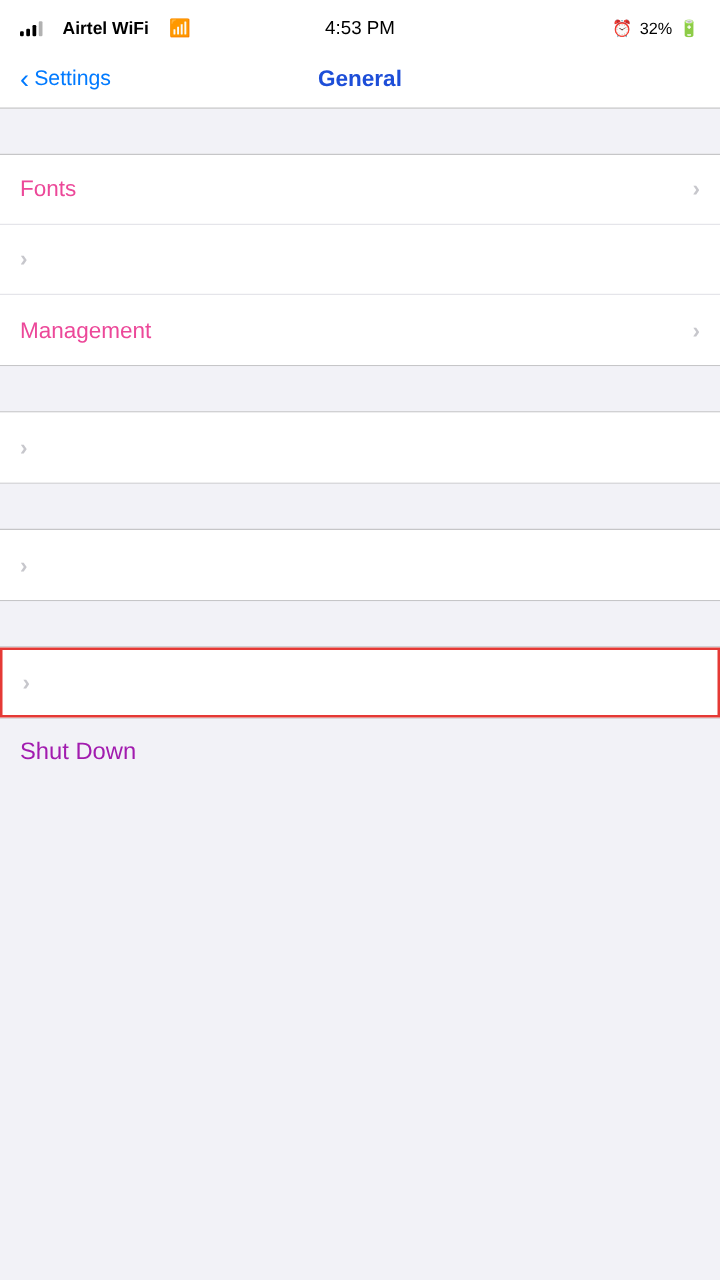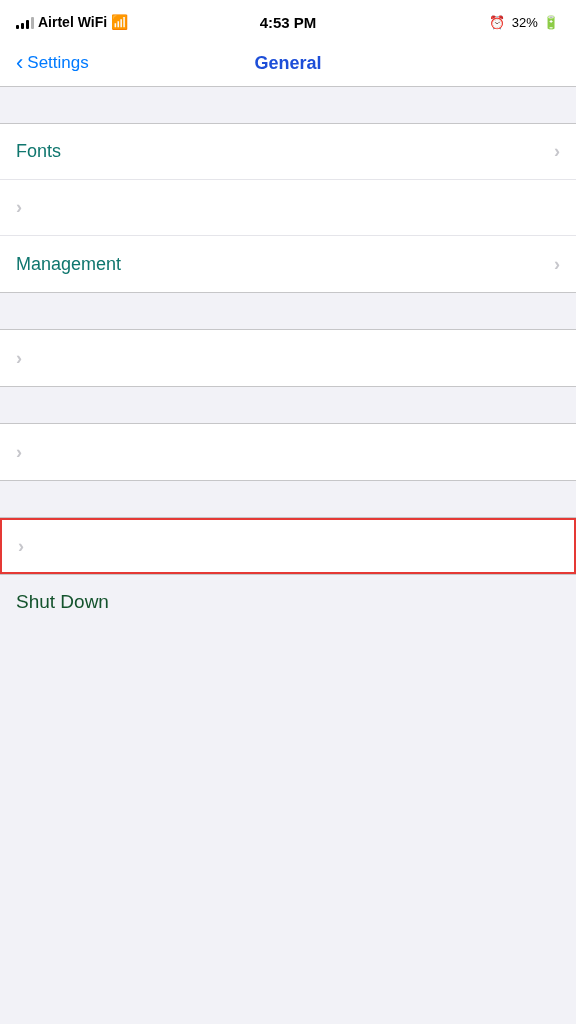--- a/index.html
+++ b/index.html
@@ -25,26 +25,26 @@
       align-items: center;
       justify-content: space-between;
       padding: 0 16px;
     }
 
     .status-bar-left {
       font-size: 14px;
       font-weight: 600;
       display: flex;
       align-items: center;
-      gap: 4px;
+      gap: 16px;
     }
 
     .status-bar-center {
       font-size: 15px;
-      font-weight: 700;
+      font-weight: 400;
       position: absolute;
       left: 50%;
       transform: translateX(-50%);
     }
 
     .status-bar-right {
       display: flex;
       align-items: center;
       gap: 6px;
       font-size: 13px;
@@ -126,21 +126,21 @@
       cursor: pointer;
       min-height: 56px;
     }
 
     .settings-row:last-child {
       border-bottom: none;
     }
 
     .settings-row-label {
       font-size: 18px;
-      color: #0f766e;
+      color: #ec4899;
     }
 
     .settings-row-chevron {
       color: #c7c7cc;
       font-size: 18px;
       font-weight: 600;
     }
 
     
     .settings-row-highlighted {
@@ -156,21 +156,21 @@
 
     
     .shut-down-section {
       background: #fff;
       border-top: 1px solid #c6c6c8;
       padding: 18px 16px;
     }
 
     .shut-down-label {
       font-size: 19px;
-      color: #14532d;
+      color: #a21caf;
       cursor: pointer;
     }
 
     
     .top-spacer {
       background: #f2f2f7;
       height: 36px;
     }
   </style>
 </head>

